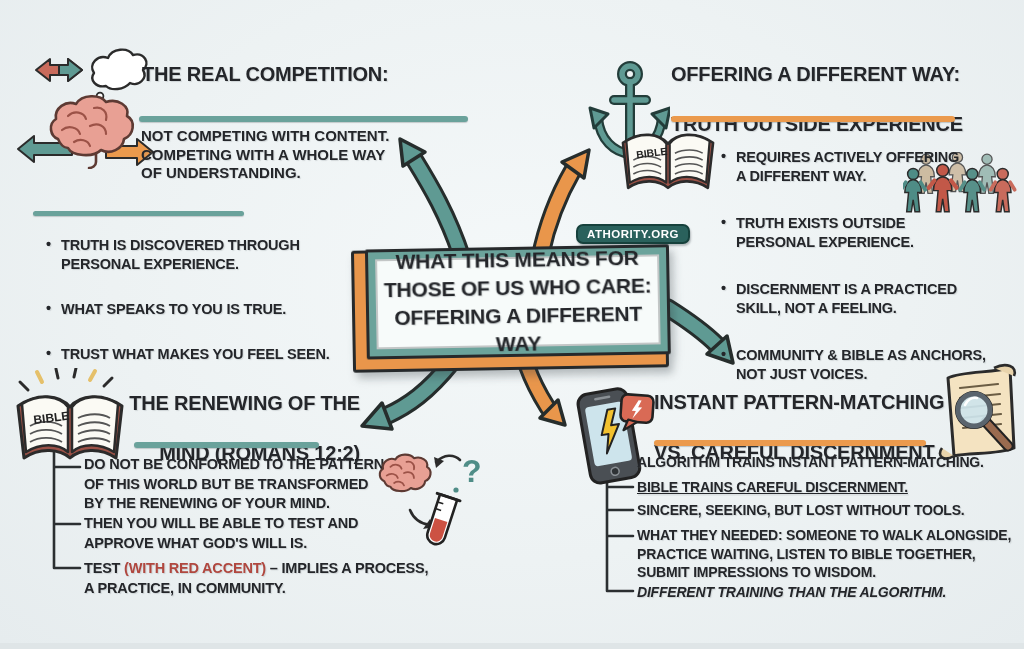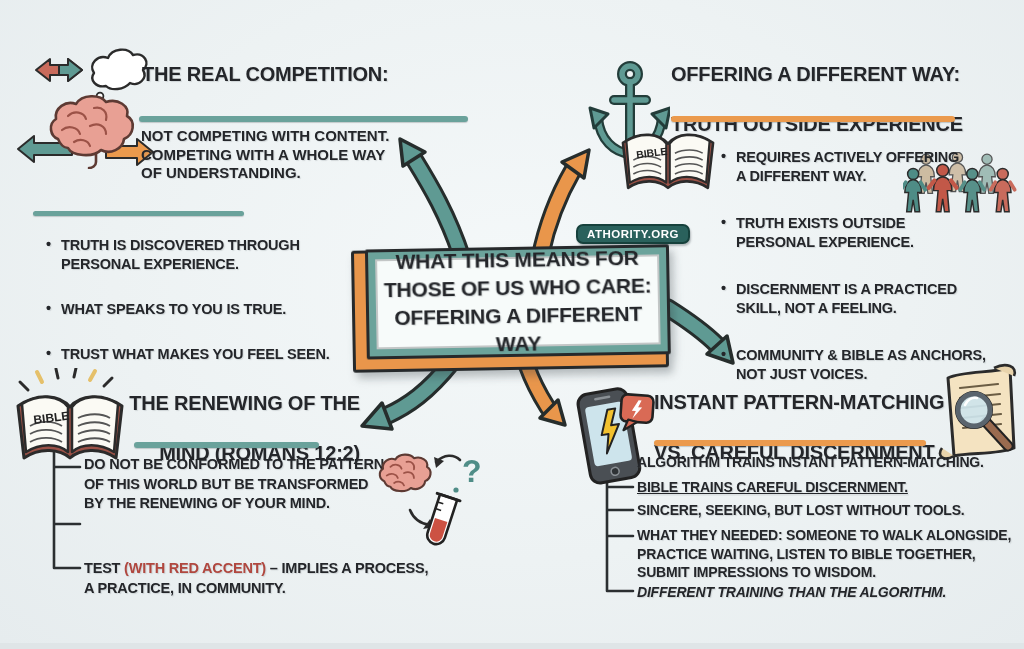--- a/index.html
+++ b/index.html
@@ -228,20 +228,22 @@
       <text x="24" y="42" transform="rotate(-7 24 42)" font-size="12" font-weight="700" fill="#222">BIBLE</text>
     </g>
   </svg>
 
   <div class="txt title" id="bl-title"><span>THE RENEWING OF THE</span><br>
     <span>MIND (ROMANS 12:2)</span></div>
   <div class="ul" id="u-bl"></div>
   <div class="txt body" id="bl-item1">DO NOT BE CONFORMED TO THE PATTERN
 OF THIS WORLD BUT BE TRANSFORMED
 BY THE RENEWING OF YOUR MIND.</div>
+  <div class="txt body" id="bl-item2">THEN YOU WILL BE ABLE TO TEST AND
+APPROVE WHAT GOD'S WILL IS.</div>
   <div class="txt body" id="bl-item3"><span>TEST </span><span class="red-accent">(WITH RED ACCENT)</span><span> – IMPLIES A PROCESS,
 A PRACTICE, IN COMMUNITY.</span></div>
 
   <svg class="icon" style="left:352px;top:448px;" width="134" height="104" viewBox="0 0 134 104">
     <g transform="translate(26,4) scale(0.62)">
       <path d="M48,95 C40,92 38,80 46,75 C44,64 56,56 66,60 C72,50 90,50 96,58 C108,54 120,62 117,72 C126,77 124,91 114,95 C113,105 100,111 91,106 C83,114 62,112 58,104 C54,104 50,100 48,95 Z" transform="translate(-38,-48)" fill="#e8a094" stroke="#5d3a33" stroke-width="3.4" stroke-linejoin="round"></path>
       <path d="M58,72 C64,66 74,68 76,75 M84,64 C92,62 98,68 96,76 M52,86 C58,81 68,83 70,90 M80,82 C88,78 96,82 96,90 M64,98 C70,94 78,96 80,102" transform="translate(-38,-48)" fill="none" stroke="#9c5247" stroke-width="2.8" stroke-linecap="round"></path>
     </g>
     <path d="M84,14 C92,6 102,6 108,12" fill="none" stroke="#2b2b2b" stroke-width="2.6" stroke-linecap="round"></path>
     <polygon points="82,9 84,20 92,13" fill="#2b2b2b"></polygon>

